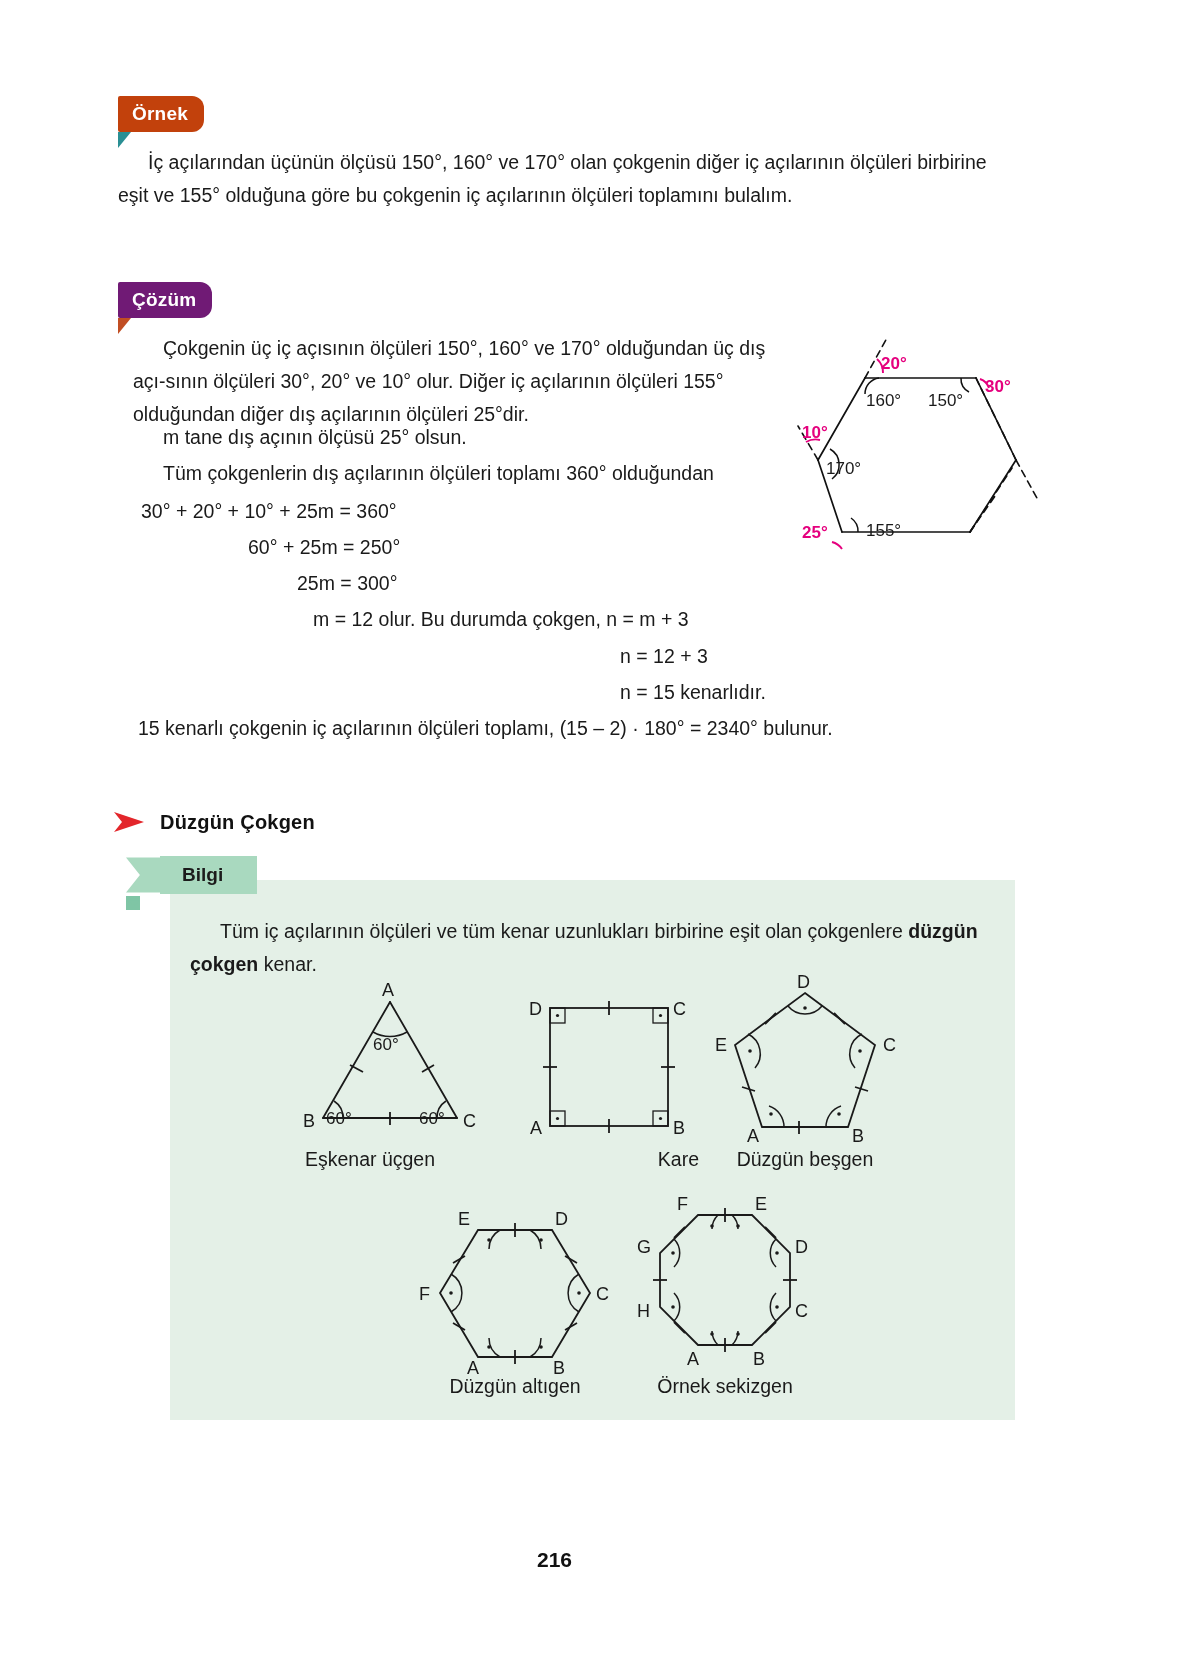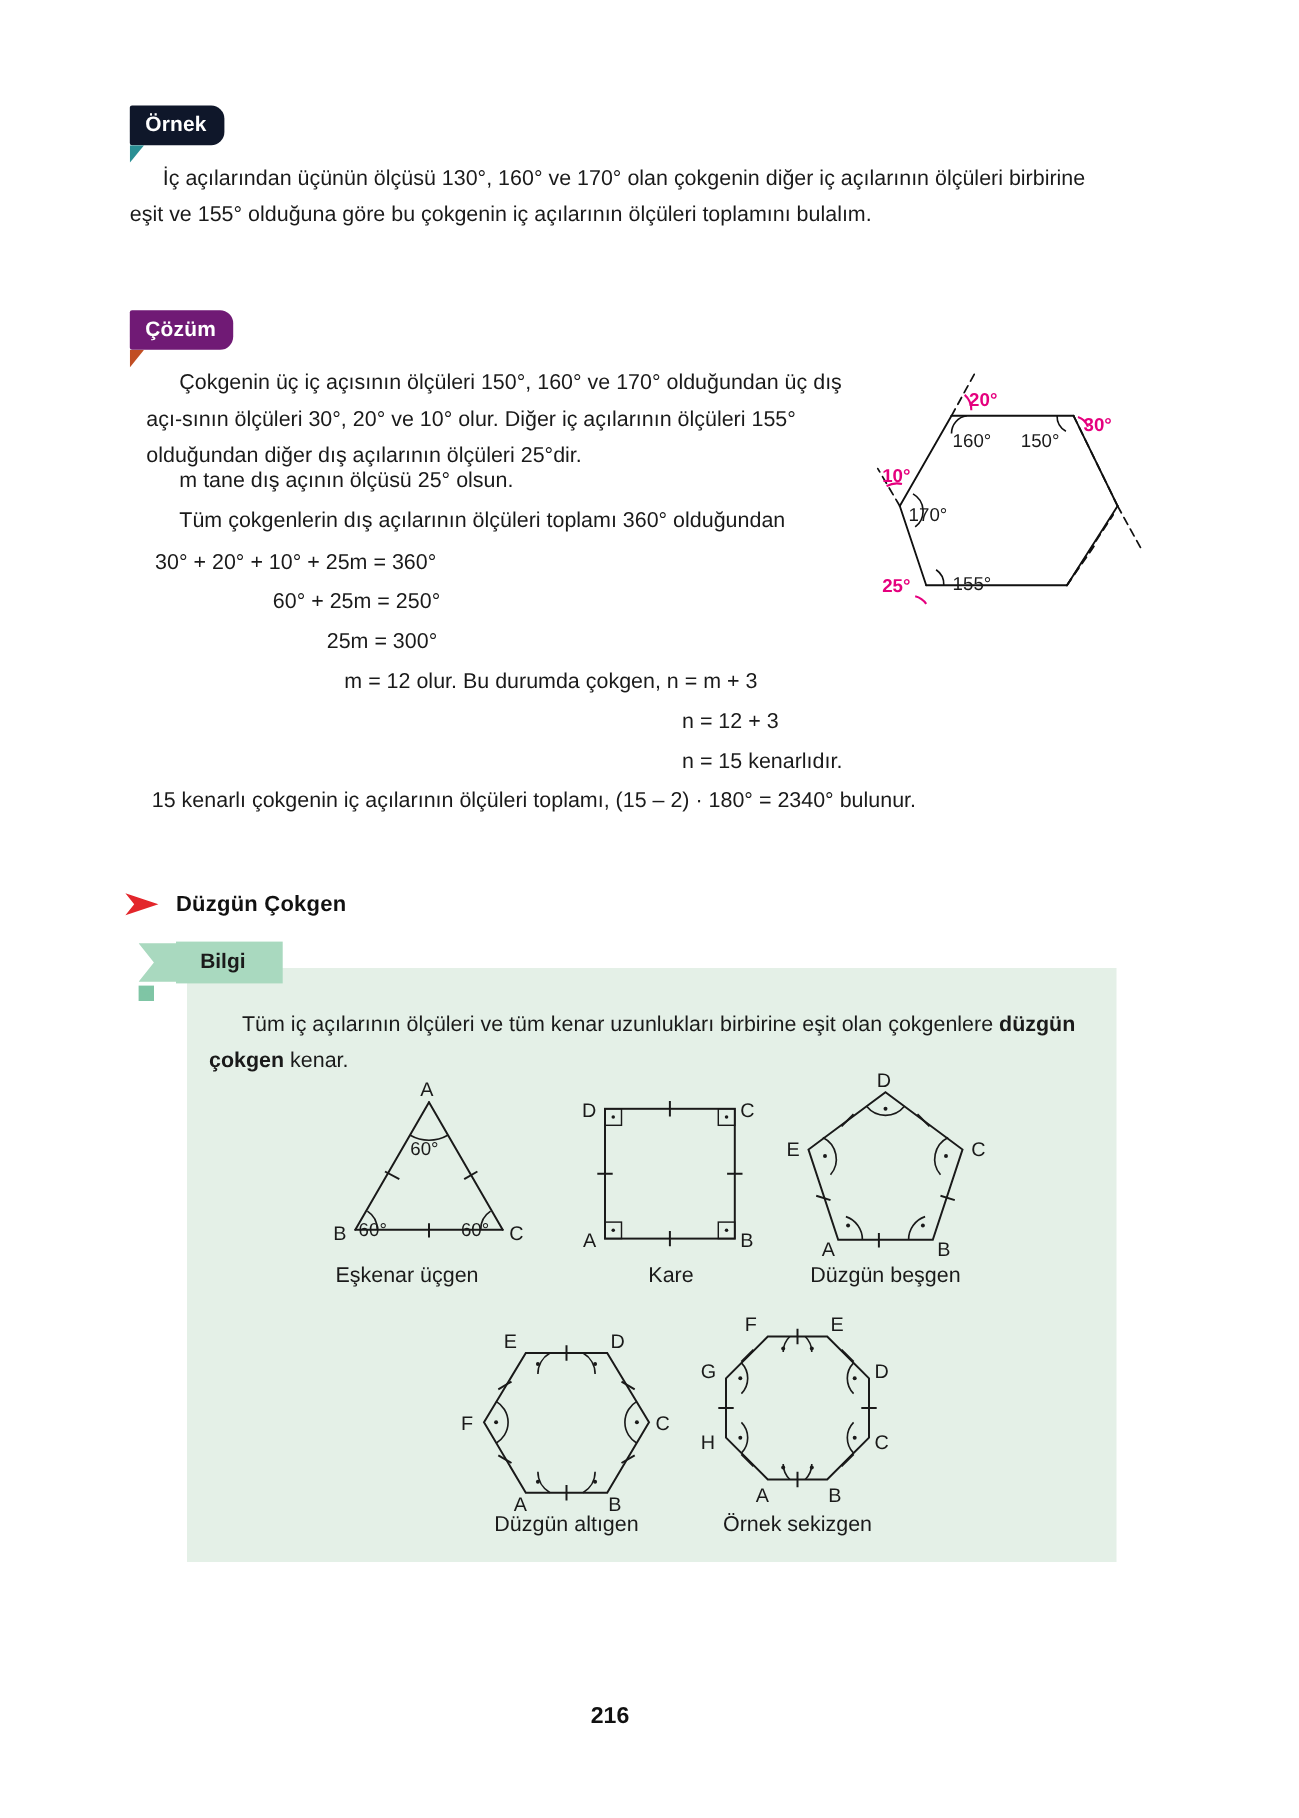--- a/index.html
+++ b/index.html
@@ -121,27 +121,27 @@
     color: #111111;
   }
 
   svg { display: block; }
   .diagram { position: absolute; }
 </style>
 </head>
 <body>
 
 <div class="ribbon" style="left:118px; top:96px;">
-  <span class="tab" style="background:#0f172a;">Örnek</span>
+  <span class="tab" style="background:#c2410c;">Örnek</span>
   <svg class="fold" width="13" height="16" viewBox="0 0 13 16">
     <path d="M0 0 L13 0 L0 16 Z" fill="#2a8f94"></path>
   </svg>
 </div>
 
-<div class="para indent" style="left:118px; top:146px; width:898px;">İç açılarından üçünün ölçüsü 130°, 160° ve 170° olan çokgenin diğer iç açılarının ölçüleri birbirine eşit ve 155° olduğuna göre bu çokgenin iç açılarının ölçüleri toplamını bulalım.</div>
+<div class="para indent" style="left:118px; top:146px; width:898px;">İç açılarından üçünün ölçüsü 150°, 160° ve 170° olan çokgenin diğer iç açılarının ölçüleri birbirine eşit ve 155° olduğuna göre bu çokgenin iç açılarının ölçüleri toplamını bulalım.</div>
 
 <div class="ribbon" style="left:118px; top:282px;">
   <span class="tab" style="background:#701a75;">Çözüm</span>
   <svg class="fold" width="13" height="16" viewBox="0 0 13 16">
     <path d="M0 0 L13 0 L0 16 Z" fill="#c14e23"></path>
   </svg>
 </div>
 
 <div class="para indent" style="left:133px; top:332px; width:660px;">Çokgenin üç iç açısının ölçüleri 150°, 160° ve 170° olduğundan üç dış açı-sının ölçüleri 30°, 20° ve 10° olur. Diğer iç açılarının ölçüleri 155° olduğundan diğer dış açılarının ölçüleri 25°dir.</div>
 
@@ -286,21 +286,21 @@
       <line x1="84" y1="129" x2="84" y2="143"></line>
       <line x1="18" y1="77" x2="32" y2="77"></line>
       <line x1="136" y1="77" x2="150" y2="77"></line>
     </g>
     <text x="4" y="25" font-family="Liberation Sans, sans-serif" font-size="18" fill="#1a1a1a">D</text>
     <text x="148" y="25" font-family="Liberation Sans, sans-serif" font-size="18" fill="#1a1a1a">C</text>
     <text x="5" y="144" font-family="Liberation Sans, sans-serif" font-size="18" fill="#1a1a1a">A</text>
     <text x="148" y="144" font-family="Liberation Sans, sans-serif" font-size="18" fill="#1a1a1a">B</text>
   </svg>
 </div>
-<div class="fig-caption" style="left:495px; top:1148px; width:230px;">Kare</div>
+<div class="fig-caption" style="left:469px; top:1148px; width:230px;text-align:right;">Kare</div>
 
 <div class="diagram" style="left:705px; top:975px;">
   <svg width="200" height="175" viewBox="0 0 200 175">
 
     <g stroke="#1a1a1a" stroke-width="1.8" fill="none" stroke-linejoin="miter">
       <polygon points="100,18 170,70 143,152 57,152 30,70"></polygon>
     </g>
 
     <g stroke="#1a1a1a" stroke-width="1.5" fill="none">
       <path d="M 83 31 A 22 22 0 0 0 117 31"></path>

